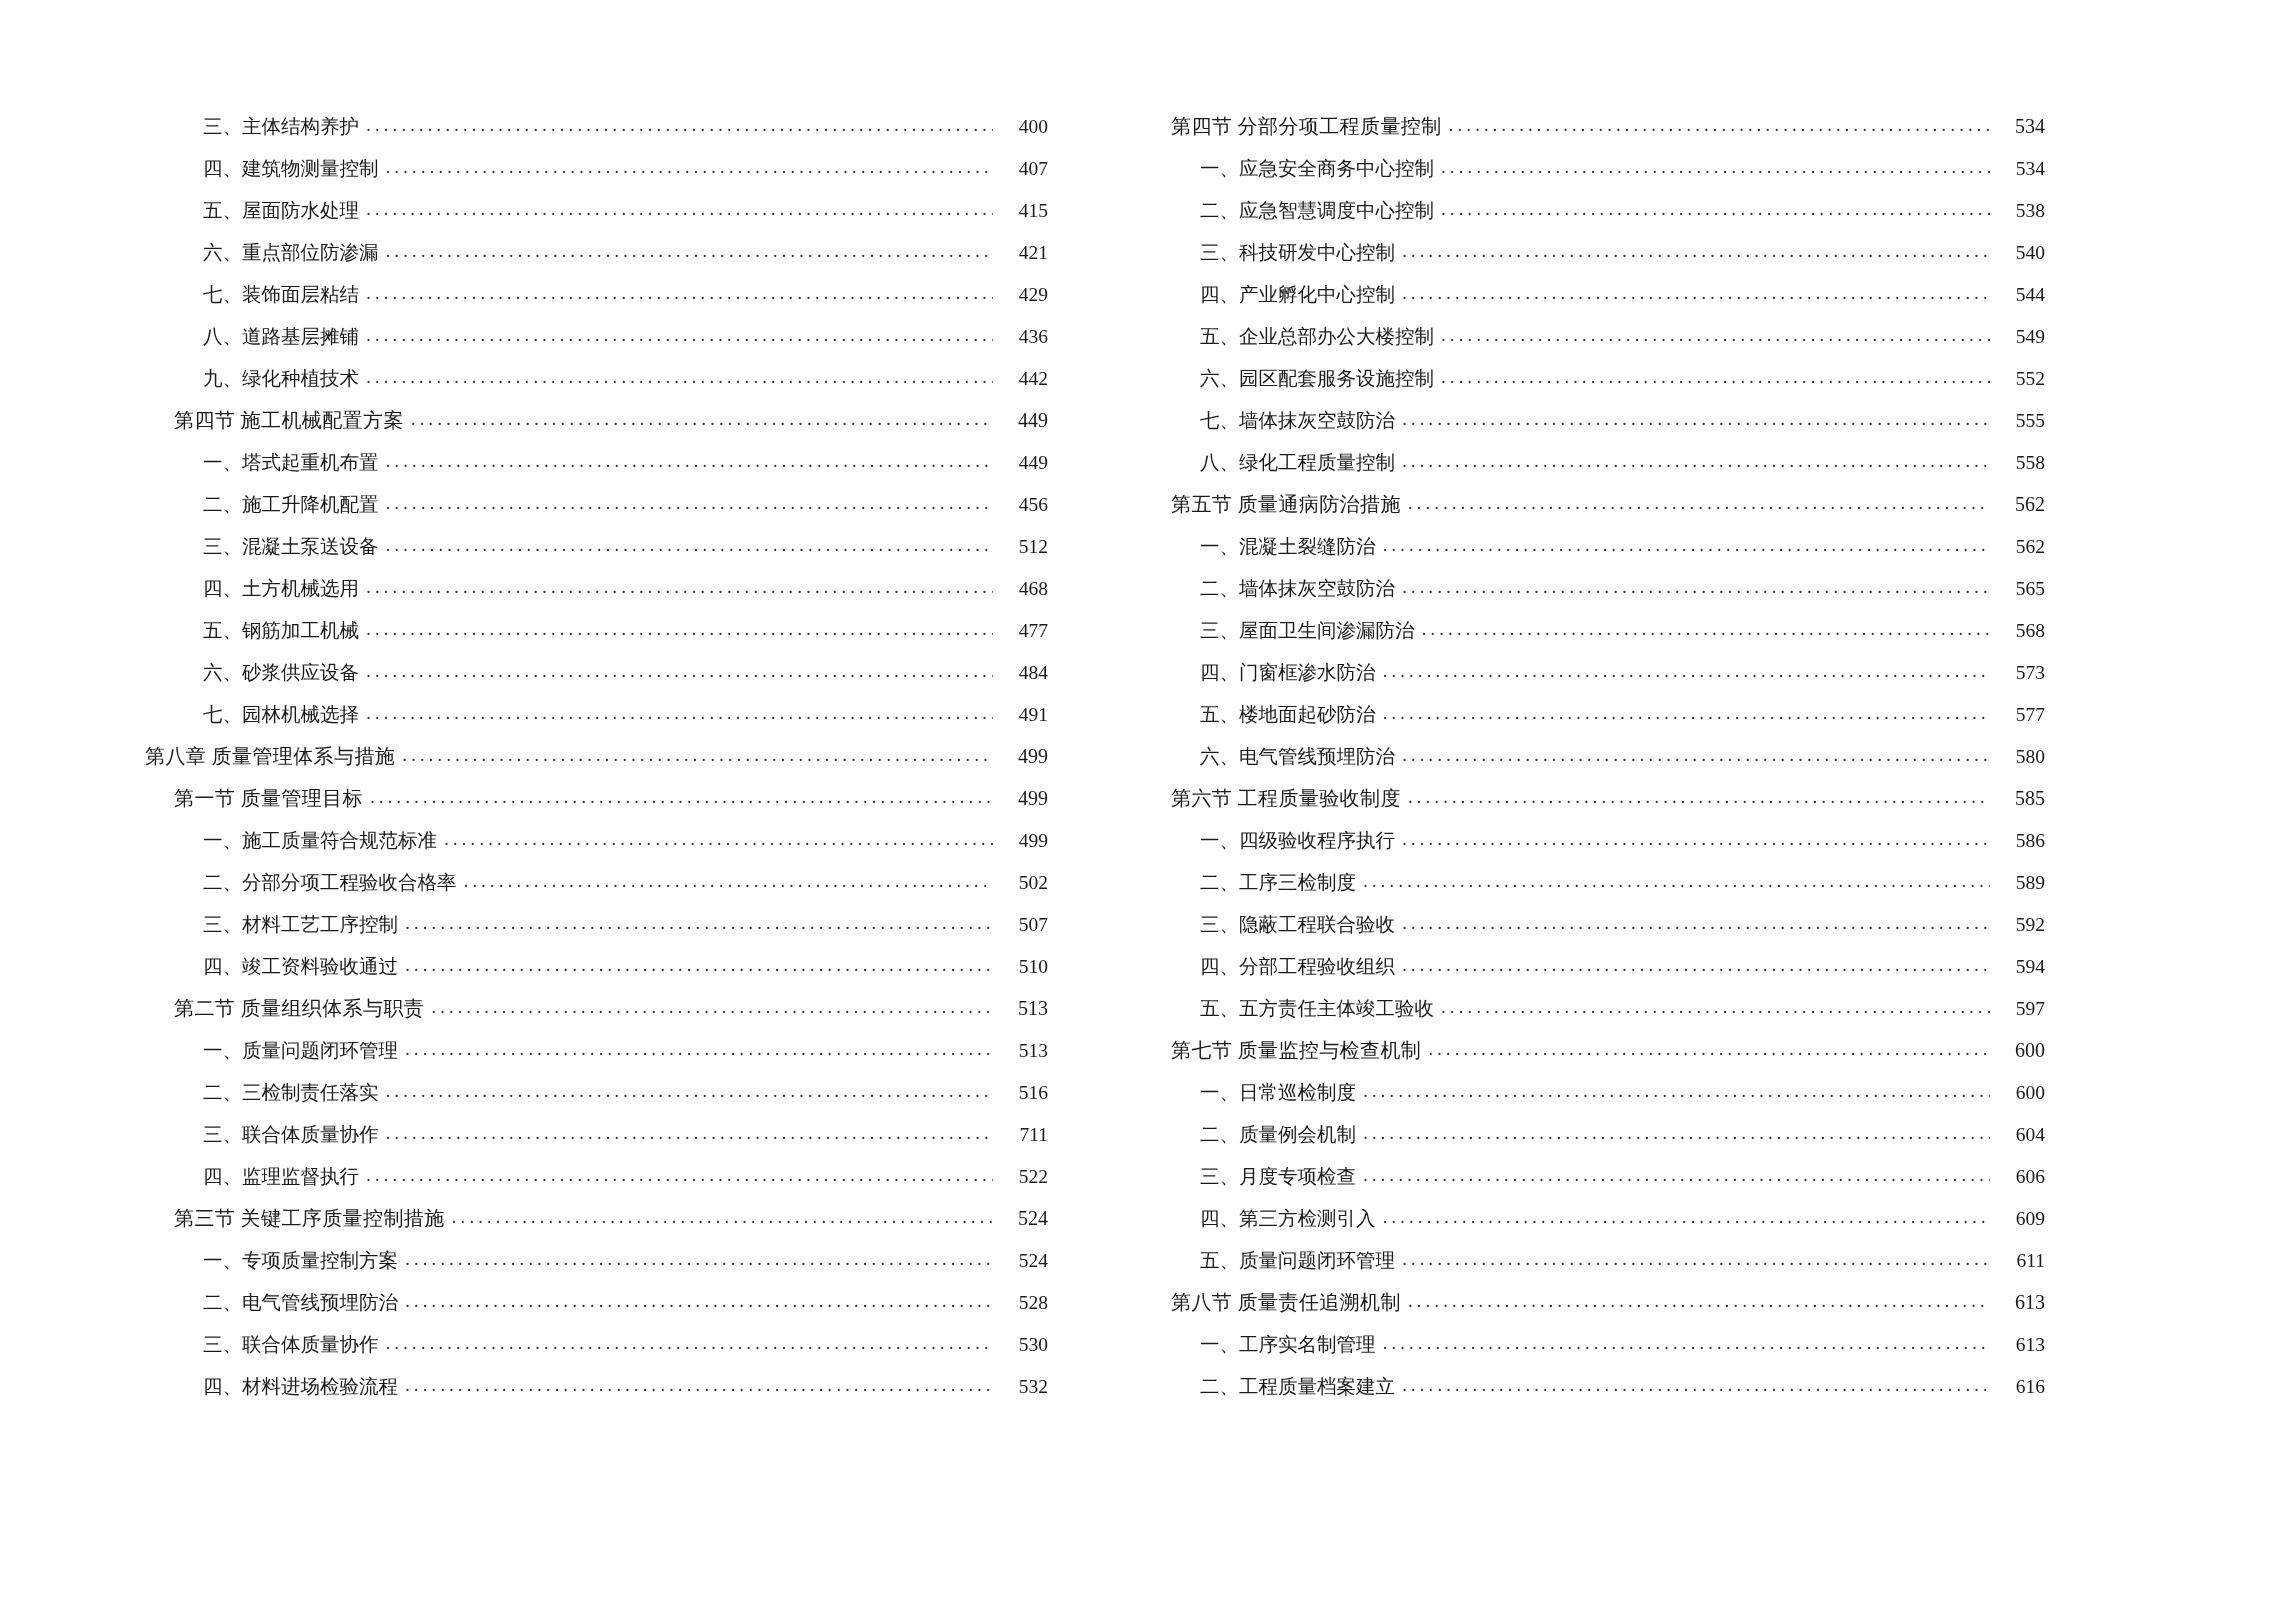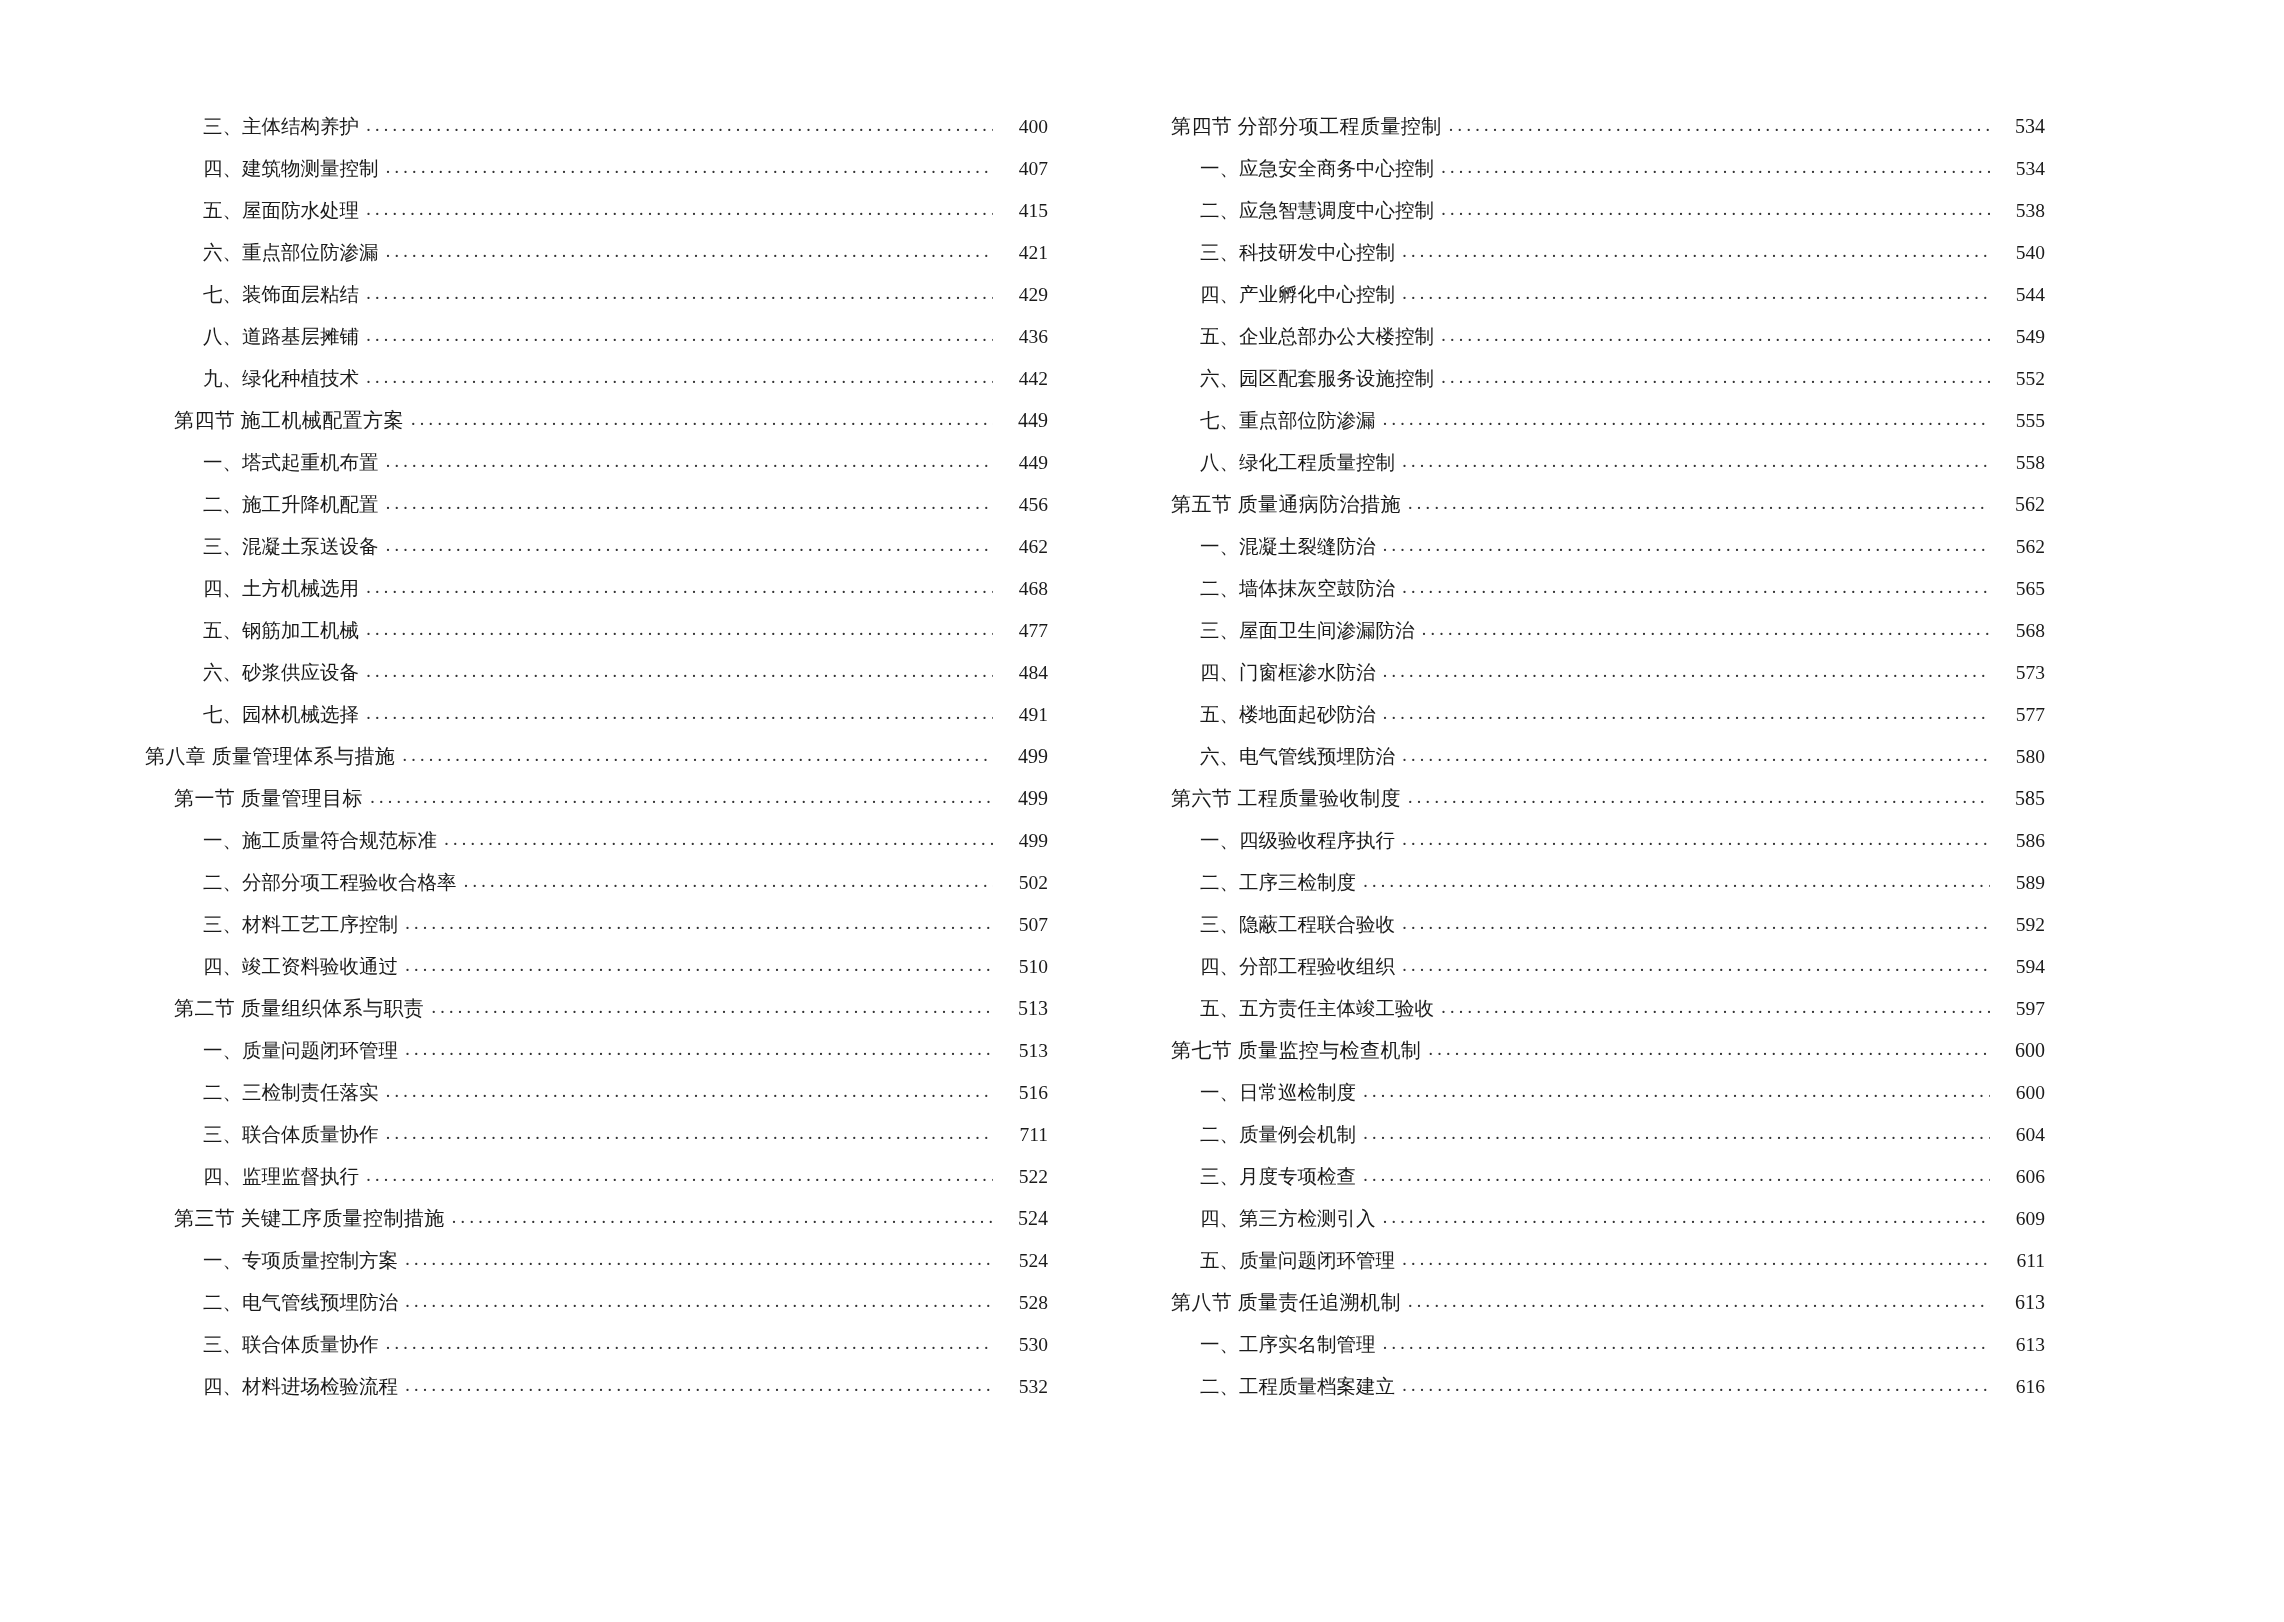--- a/index.html
+++ b/index.html
@@ -120,21 +120,21 @@
         <span class="page-num">449</span>
       </div>
       <div class="toc-entry lvl-item">
         <span class="label">二、施工升降机配置</span>
         <span class="dots">...........................................................................................................</span>
         <span class="page-num">456</span>
       </div>
       <div class="toc-entry lvl-item">
         <span class="label">三、混凝土泵送设备</span>
         <span class="dots">...........................................................................................................</span>
-        <span class="page-num">462</span>
+        <span class="page-num">512</span>
       </div>
       <div class="toc-entry lvl-item">
         <span class="label">四、土方机械选用</span>
         <span class="dots">...........................................................................................................</span>
         <span class="page-num">468</span>
       </div>
       <div class="toc-entry lvl-item">
         <span class="label">五、钢筋加工机械</span>
         <span class="dots">...........................................................................................................</span>
         <span class="page-num">477</span>
@@ -260,21 +260,21 @@
         <span class="label">五、企业总部办公大楼控制</span>
         <span class="dots">...........................................................................................................</span>
         <span class="page-num">549</span>
       </div>
       <div class="toc-entry lvl-item">
         <span class="label">六、园区配套服务设施控制</span>
         <span class="dots">...........................................................................................................</span>
         <span class="page-num">552</span>
       </div>
       <div class="toc-entry lvl-item">
-        <span class="label">七、重点部位防渗漏</span>
+        <span class="label">七、墙体抹灰空鼓防治</span>
         <span class="dots">...........................................................................................................</span>
         <span class="page-num">555</span>
       </div>
       <div class="toc-entry lvl-item">
         <span class="label">八、绿化工程质量控制</span>
         <span class="dots">...........................................................................................................</span>
         <span class="page-num">558</span>
       </div>
       <div class="toc-entry lvl-section">
         <span class="label">第五节 质量通病防治措施</span>

